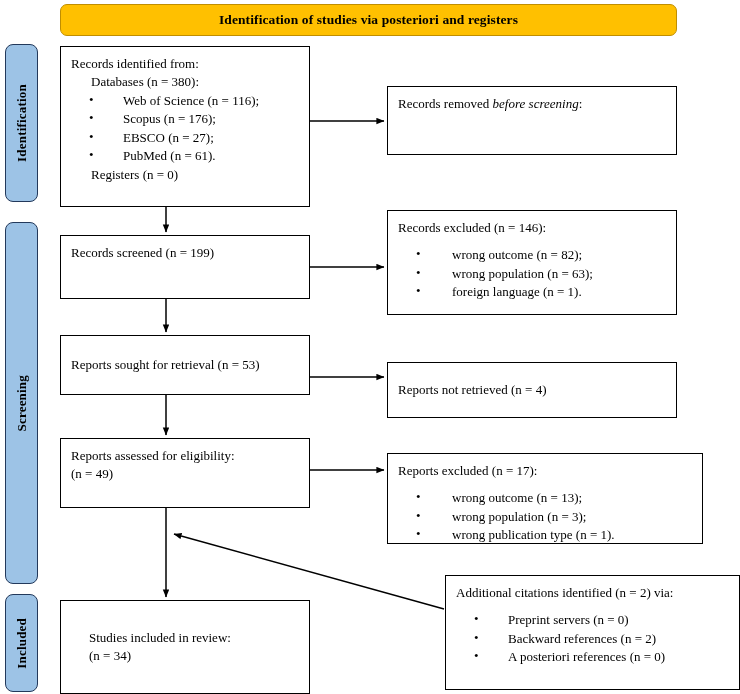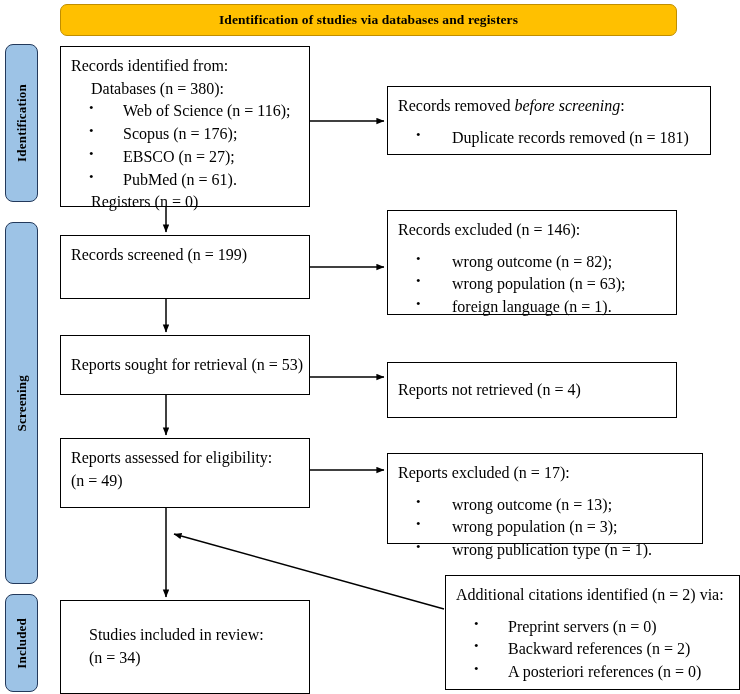--- a/index.html
+++ b/index.html
@@ -66,21 +66,21 @@
   #phase-screening      { top: 222px; height: 362px; }
   #phase-included       { top: 594px; height: 98px;  }
 
   
   .box {
     position: absolute;
     background: #ffffff;
     border: 1.7px solid #000000;
     box-sizing: border-box;
     padding: 8px 10px;
-    font-size: 16px;
+    font-size: 13px;
     line-height: 1.42;
   }
   .box .head { white-space: nowrap; }
   .box .sub  { padding-left: 20px; white-space: nowrap; }
   .box .foot { white-space: nowrap; }
   .box ul {
     margin: 0;
     padding: 0 0 0 18px;
     list-style: none;
   }
@@ -95,21 +95,21 @@
     left: 0;
     top: -1px;
     font-size: 13px;
   }
   .box ul.tight li { padding-left: 34px; }
   .gap { height: 9px; }
   .ital { font-style: italic; }
 
   
   #box-identified        { left: 60px;  top: 46px;  width: 250px; height: 161px; }
-  #box-removed           { left: 387px; top: 86px;  width: 324px; height: 69px;  }
+  #box-removed           { left: 387px; top: 86px;  width: 290px; height: 69px;  }
   #box-screened          { left: 60px;  top: 235px; width: 250px; height: 64px;
                            display: flex; }
   #box-excluded-146      { left: 387px; top: 210px; width: 290px; height: 105px; }
   #box-sought            { left: 60px;  top: 335px; width: 250px; height: 60px;
                            display: flex; align-items: center; }
   #box-not-retrieved     { left: 387px; top: 362px; width: 290px; height: 56px;
                            display: flex; align-items: center; }
   #box-assessed          { left: 60px;  top: 438px; width: 250px; height: 70px; }
   #box-excluded-17       { left: 387px; top: 453px; width: 316px; height: 91px; }
   #box-included-review   { left: 60px;  top: 600px; width: 250px; height: 94px;
@@ -125,21 +125,21 @@
     height: 694px;
     pointer-events: none;
   }
 </style>
 </head>
 <body>
 
 <div id="canvas">
 
   <div class="banner">
-    <span class="banner-text">Identification of studies via databases and registers</span>
+    <span class="banner-text">Identification of studies via posteriori and registers</span>
   </div>
 
   <div class="phase" id="phase-identification">
     <span class="phase-label">Identification</span>
   </div>
   <div class="phase" id="phase-screening">
     <span class="phase-label">Screening</span>
   </div>
   <div class="phase" id="phase-included">
     <span class="phase-label">Included</span>
@@ -181,23 +181,20 @@
       <li>Scopus (n = 176);</li>
       <li>EBSCO (n = 27);</li>
       <li>PubMed (n = 61).</li>
     </ul>
     <div class="sub">Registers (n = 0)</div>
   </div>
 
   <div class="box" id="box-removed">
     <div class="head"><span>Records removed </span><span class="ital">before screening</span><span>:</span></div>
     <div class="gap"></div>
-    <ul>
-      <li>Duplicate records removed (n = 181)</li>
-    </ul>
   </div>
 
   <div class="box" id="box-screened">
     <div class="head">Records screened (n = 199)</div>
   </div>
 
   <div class="box" id="box-excluded-146">
     <div class="head">Records excluded (n = 146):</div>
     <div class="gap"></div>
     <ul>

